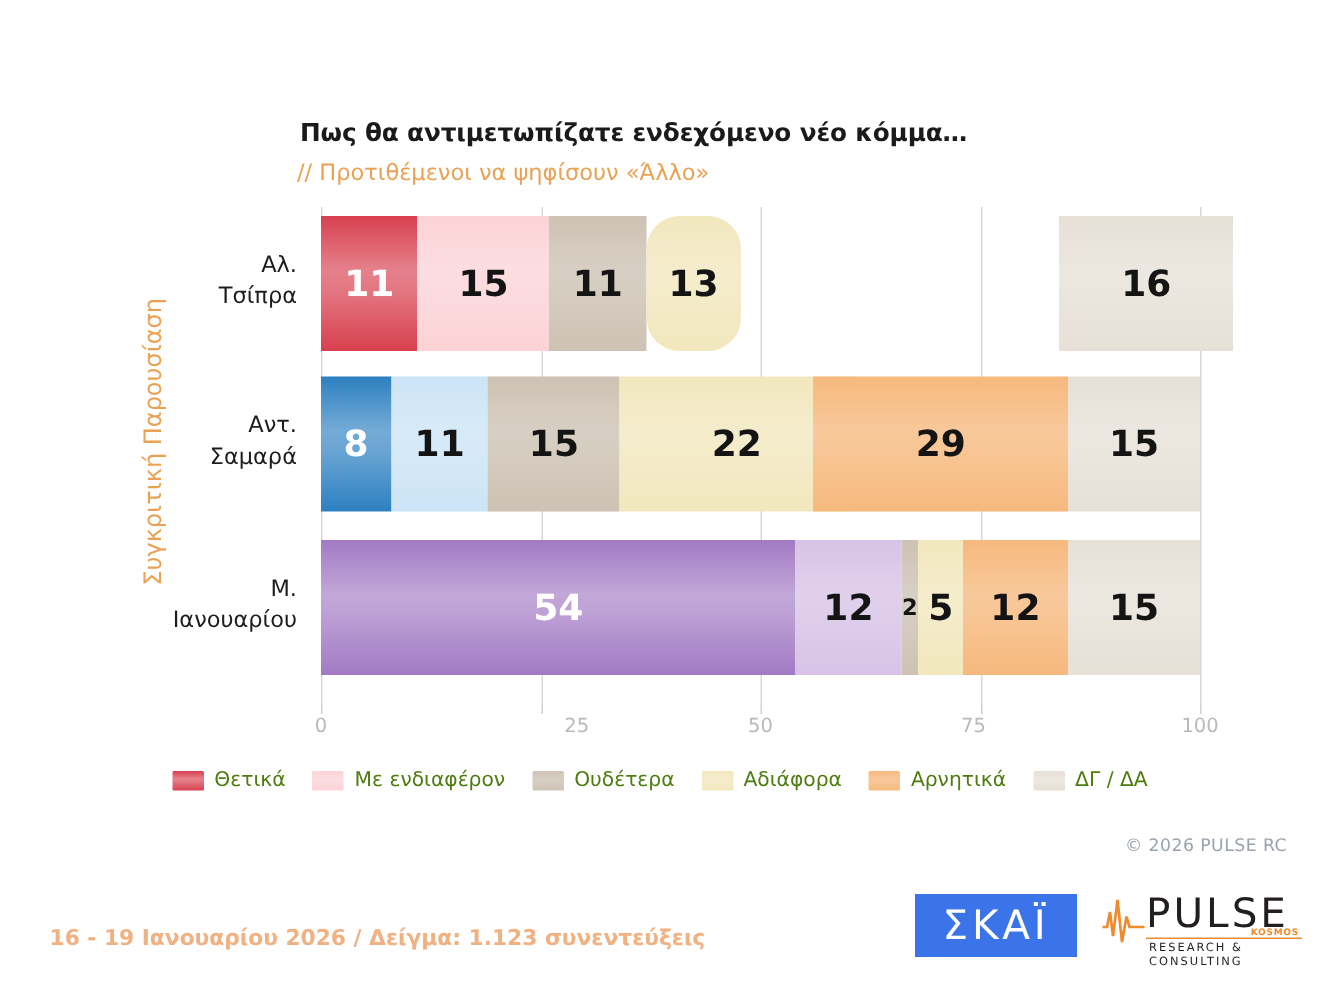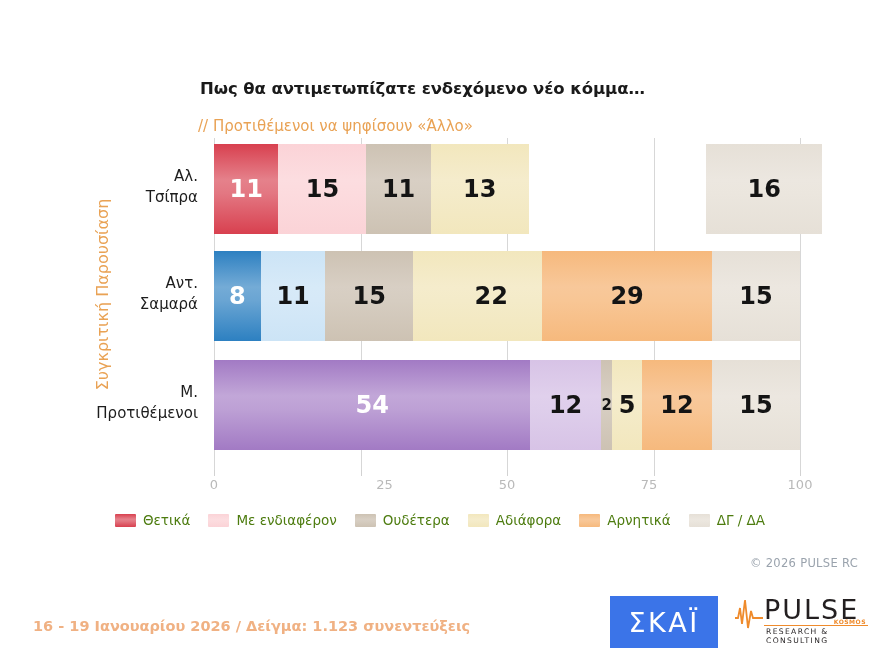--- a/index.html
+++ b/index.html
@@ -11,21 +11,21 @@
   }
   #page { position: relative; width: 880px; height: 660px; background:#fff; }
 
   
   #title {
     position: absolute; left: 200px; top: 79px;
     font-size: 16.5px; font-weight: bold; color: #1a1a1a;
     letter-spacing: -0.1px; white-space: nowrap;
   }
   #subtitle {
-    position: absolute; left: 198px; top: 117px;
+    position: absolute; left: 198px; top: 106px;
     font-size: 15px; color: #e9a254; white-space: nowrap;
   }
 
   
   #ylabel {
     position: absolute; left: -13px; top: 285px;
     width: 230px; text-align: center;
     transform: rotate(-90deg); transform-origin: center center;
     font-size: 16px; color: #e9a254; white-space: nowrap;
   }
@@ -100,21 +100,21 @@
     font-size: 11.5px; color: #9aa3ad; letter-spacing: 0.3px; white-space: nowrap;
   }
   #footer-date {
     position: absolute; left: 33px; top: 618px;
     font-size: 14.5px; font-weight: bold; color: #f0b183; white-space: nowrap;
   }
 
   
   #skai-logo {
     position: absolute; left: 610px; top: 596px;
-    width: 108px; height: 52px; background: #3b74e8;
+    width: 108px; height: 42px; background: #3b74e8;
     display: flex; align-items: center; justify-content: center;
   }
   #skai-logo .skai-text {
     color: #ffffff; font-size: 27px; letter-spacing: 2.5px;
     font-family: "DejaVu Sans", "Liberation Sans", sans-serif;
   }
 
   
   #pulse-logo { position: absolute; left: 734px; top: 596px; width: 134px; height: 44px; }
   #pulse-logo .pl-wave { position: absolute; left: 0; top: 2px; width: 30px; height: 32px; }
@@ -147,21 +147,21 @@
       <div style="position: absolute; right: 682px; top: 166px; text-align: right; font-size: 15px; line-height: 21px; color: rgb(29, 29, 29); white-space: nowrap;">
         <div>Αλ.</div>
         <div>Τσίπρα</div>
       </div>
       <div style="position: absolute; right: 682px; top: 273px; text-align: right; font-size: 15px; line-height: 21px; color: rgb(29, 29, 29); white-space: nowrap;">
         <div>Αντ.</div>
         <div>Σαμαρά</div>
       </div>
       <div style="position: absolute; right: 682px; top: 382px; text-align: right; font-size: 15px; line-height: 21px; color: rgb(29, 29, 29); white-space: nowrap;">
         <div>Μ.</div>
-        <div>Προτιθέμενοι</div>
+        <div>Ιανουαρίου</div>
       </div>
     </div>
 
   <div id="plot">
     <div id="gridlines">
         <div class="gridline" style="left: 0px;"></div>
         <div class="gridline" style="left: 146.5px;"></div>
         <div class="gridline" style="left: 293px;"></div>
         <div class="gridline" style="left: 439.5px;"></div>
         <div class="gridline" style="left: 586px;"></div>
@@ -179,21 +179,21 @@
         <div class="row" style="top: 6px; height: 90px;">
           <div class="seg first" title="Θετικά: 11" style="left: 0px; width: 64.46px; background: linear-gradient(rgb(216, 64, 79) 0%, rgb(229, 129, 139) 40%, rgb(227, 119, 130) 55%, rgb(216, 64, 79) 100%);">
             <span class="val">11</span>
           </div>
           <div class="seg" title="Με ενδιαφέρον: 15" style="left: 64.46px; width: 87.9px; background: linear-gradient(rgb(251, 211, 215) 0%, rgb(252, 221, 224) 40%, rgb(252, 219, 222) 55%, rgb(251, 211, 215) 100%);">
             <span class="val">15</span>
           </div>
           <div class="seg" title="Ουδέτερα: 11" style="left: 152.36px; width: 64.46px; background: linear-gradient(rgb(205, 194, 179) 0%, rgb(216, 207, 196) 40%, rgb(214, 205, 193) 55%, rgb(205, 194, 179) 100%);">
             <span class="val">11</span>
           </div>
-          <div class="seg" title="Αδιάφορα: 13" style="left: 216.82px; width: 98px; background: linear-gradient(rgb(242, 231, 189) 0%, rgb(245, 236, 204) 40%, rgb(244, 235, 201) 55%, rgb(242, 231, 189) 100%);">
+          <div class="seg" title="Αδιάφορα: 13" style="left: 216.82px; width: 63px; background: linear-gradient(rgb(242, 231, 189) 0%, rgb(245, 236, 204) 40%, rgb(244, 235, 201) 55%, rgb(242, 231, 189) 100%); border-radius: 22px;">
             <span class="val">13</span>
           </div>
           <div class="seg" title="ΔΓ / ΔΑ: 16" style="left: 492.24px; width: 116px; background: linear-gradient(rgb(230, 224, 215) 0%, rgb(236, 231, 224) 40%, rgb(235, 230, 222) 55%, rgb(230, 224, 215) 100%);">
             <span class="val">16</span>
           </div>
         </div>
         <div class="row" style="top: 113px; height: 90px;">
           <div class="seg first" title="Θετικά: 8" style="left: 0px; width: 46.88px; background: linear-gradient(rgb(45, 128, 193) 0%, rgb(116, 171, 214) 40%, rgb(106, 165, 211) 55%, rgb(45, 128, 193) 100%);">
             <span class="val">8</span>
           </div>

